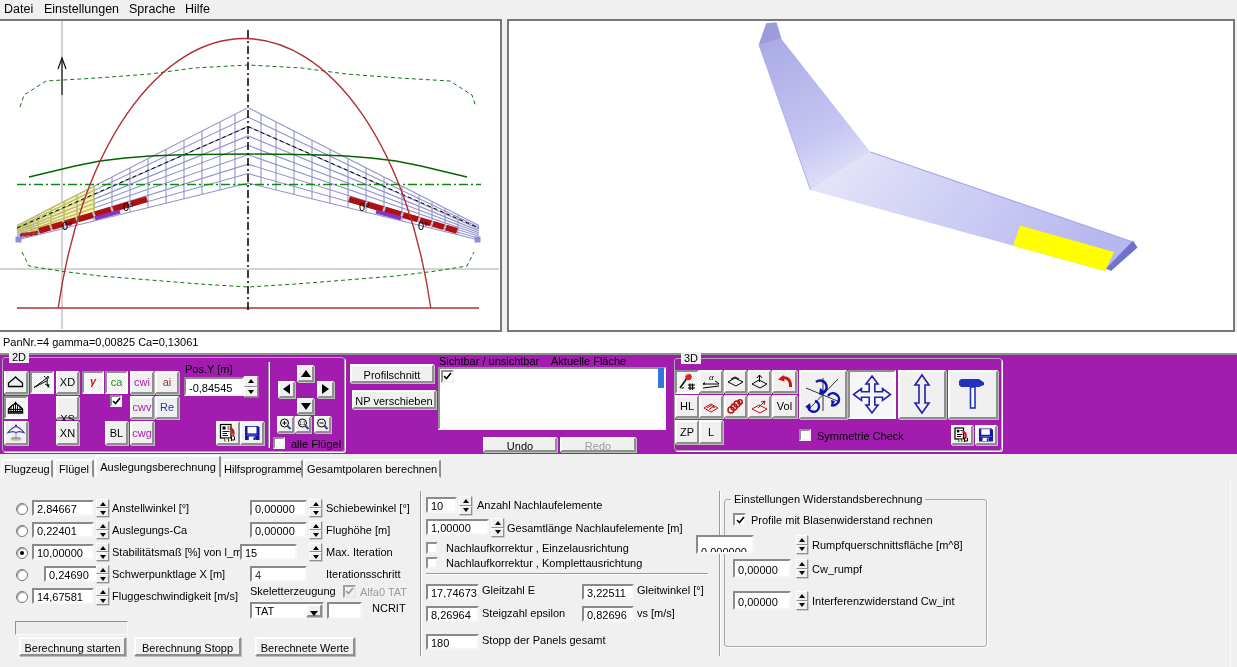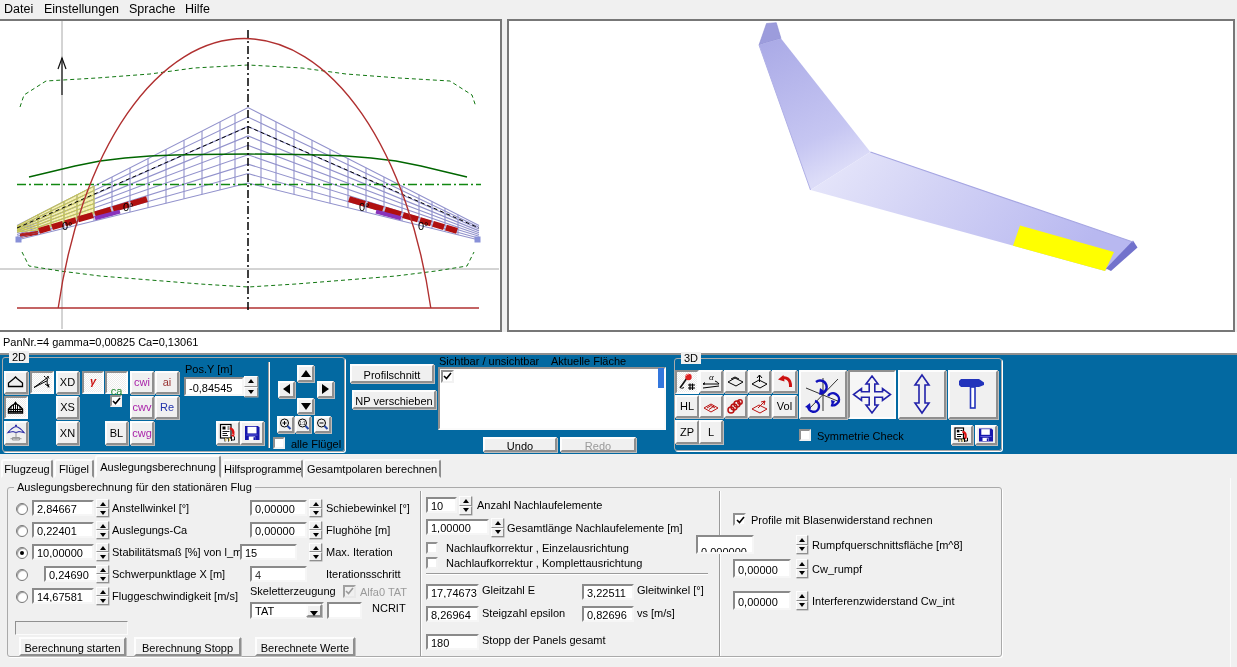--- a/index.html
+++ b/index.html
@@ -148,21 +148,21 @@
 <polygon points="624,219.5 628.5,226.5 602,250 597,247.5" fill="#7272cc"></polygon>
 <path d="M361.4 131 L624 221" stroke="#a6a6e2" stroke-width="1.2" fill="none"></path>
 <path d="M250 24 L301.5 169" stroke="#b0b0e6" stroke-width="1" fill="none"></path>
 </svg>
 
 <div class="ab" style="left:0;top:332px;width:1237px;height:21px;background:#fff">
  <span class="ab" style="left:3px;top:4px">PanNr.=4 gamma=0,00825 Ca=0,13061</span>
 </div>
 <div class="ab" style="left:0;top:353px;width:1237px;height:2px;background:#8f8f8f"></div>
 
-<div class="ab" id="toolbar" style="left:0;top:355px;width:1237px;height:99px;background:#0369a1">
+<div class="ab" id="toolbar" style="left:0;top:355px;width:1237px;height:99px;background:#a21caf">
 
  <div class="ab grp" style="left:2px;top:2px;width:343px;height:95px">
       <span class="grplab">2D</span>
     </div>
 
  <div class="ab btn" style="left:4px;top:16px;width:24px;height:23px"><svg width="20" height="19" viewBox="0 0 20 19">
         <path d="M2.5 13.5 L2.5 10 L8 5.5 L9.5 4 L11 5.5 L16.5 10 L16.5 13.5 Z" fill="none" stroke="#000" stroke-width="1.3"></path>
       </svg></div>
  <div class="ab btn press" style="left:30px;top:16px;width:24px;height:23px"><svg width="20" height="19" viewBox="0 0 20 19">
         <path d="M2 14.5 L15 5 L15.5 7.5 L2 14.5" fill="none" stroke="#000"></path>
@@ -173,24 +173,24 @@
         <path d="M2.5 15 L2.5 11 L6 7.5 L8.5 6 L9.5 4.5 L10.5 6 L13 7.5 L16.5 11 L16.5 15 Z" fill="none" stroke="#000" stroke-width="1.4"></path>
         <path d="M3 11.5 h13.5 M3 13.5 h13.5 M5 8.5 v6 M7.5 6.5 v8 M9.5 6 v8.5 M11.5 6.5 v8 M14 8.5 v6" stroke="#000"></path>
       </svg></div>
  <div class="ab btn" style="left:4px;top:66px;width:24px;height:24px"><svg width="20" height="20" viewBox="0 0 20 20">
         <path d="M10 3.5 v-2 m-1 1 h2" stroke="#3333aa"></path>
         <path d="M2 9.5 Q6 4.5 10 3.5 Q14 4.5 18 9.5 L13 8.5 L10 9.5 L7 8.5 Z" fill="none" stroke="#3333aa" stroke-width="1.2"></path>
         <path d="M10 9.5 V16.5 M6.5 14.5 h7 v2.5 h-7 z M4.5 15.7 h11" stroke="#999" fill="none"></path>
       </svg></div>
 
  <div class="ab btn" style="left:56px;top:16px;width:23px;height:23px;padding-top:3px">XD</div>
- <div class="ab btn" style="left:56px;top:41px;width:23px;height:23px;padding-top:3px">XS</div>
+ <div class="ab btn" style="left:56px;top:41px;width:23px;height:23px;padding-top:15px">XS</div>
  <div class="ab btn" style="left:56px;top:66px;width:23px;height:24px;padding-top:4px">XN</div>
  <div class="ab btn press" style="left:82px;top:16px;width:22px;height:23px;padding-top:2px;color:#cc1111;font-weight:bold;font-style:italic">γ</div>
- <div class="ab btn press" style="left:105px;top:16px;width:23px;height:23px;padding-top:12px;color:#22882c">ca</div>
+ <div class="ab btn press" style="left:105px;top:16px;width:23px;height:23px;padding-top:3px;color:#22882c">ca</div>
  <div class="ab cb" style="left:110px;top:40px;width:12px;height:12px">
       <svg width="9" height="9" viewBox="0 0 9 9" style="position:absolute;left:0px;top:0px">
         <path d="M1 4 L3.5 6.5 L8 1" stroke="#000" stroke-width="1.6" fill="none"></path>
       </svg>
     </div>
  <div class="ab btn" style="left:105px;top:66px;width:23px;height:24px;padding-top:4px">BL</div>
  <div class="ab btn" style="left:130px;top:16px;width:24px;height:23px;padding-top:3px;color:#aa22aa">cwi</div>
  <div class="ab btn" style="left:130px;top:41px;width:24px;height:23px;padding-top:3px;color:#aa22aa">cwv</div>
  <div class="ab btn" style="left:130px;top:66px;width:24px;height:24px;padding-top:4px;color:#aa22aa">cwg</div>
  <div class="ab btn" style="left:155px;top:16px;width:24px;height:23px;padding-top:3px;color:#993333">ai</div>
@@ -355,23 +355,20 @@
 <div class="ab" id="tabbar" style="left:0;top:454px;width:1237px;height:25px">
  <div class="ab" style="left:0;top:24px;width:1237px;height:1px;background:#9a9a9a"></div>
  <div class="tab" style="left:1px;top:5px;width:52px;height:19px;padding-top:2px">Flugzeug</div>
  <div class="tab" style="left:54px;top:5px;width:40px;height:19px;padding-top:2px">Flügel</div>
  <div class="tab" style="left:95px;top:1px;width:126px;height:23px;padding-top:4px;background:#f0f0f0;z-index:3">Auslegungsberechnung</div>
  <div class="tab" style="left:222px;top:5px;width:81px;height:19px;padding-top:2px">Hilfsprogramme</div>
  <div class="tab" style="left:303px;top:5px;width:138px;height:19px;padding-top:2px">Gesamtpolaren berechnen</div>
 </div>
 
 <div class="ab" id="bottom" style="left:0;top:478px;width:1237px;height:189px;background:#f0f0f0">
- <div class="ab grp" style="left:7px;top:9px;width:995px;height:170px">
-      <span class="grplab" style="left:6px">Auslegungsberechnung für den stationären Flug</span>
-    </div>
 
  <div class="radio" style="left:16px;top:25px"></div>
  <div class="radio" style="left:16px;top:47px"></div>
  <div class="radio" style="left:16px;top:69px">
       <span style="position:absolute;left:3px;top:3px;width:4px;height:4px;background:#000;border-radius:50%"></span>
     </div>
  <div class="radio" style="left:16px;top:91px"></div>
  <div class="radio" style="left:16px;top:113px"></div>
  <div class="ab fld" style="left:32px;top:22px;width:62px;height:16px">2,84667</div>
  <div class="ab fld" style="left:32px;top:44px;width:62px;height:16px">0,22401</div>
@@ -503,20 +500,23 @@
  <span class="lab" style="left:637px;top:106px">Gleitwinkel [°]</span>
  <div class="ab fld" style="left:426px;top:128px;width:53px;height:16px">8,26964</div>
  <span class="lab" style="left:482px;top:129px">Steigzahl epsilon</span>
  <div class="ab fld" style="left:582px;top:128px;width:52px;height:16px">0,82696</div>
  <span class="lab" style="left:637px;top:129px">vs [m/s]</span>
  <div class="ab fld" style="left:426px;top:156px;width:53px;height:16px">180</div>
  <span class="lab" style="left:482px;top:156px">Stopp der Panels gesamt</span>
  <div class="ab" style="left:719px;top:13px;width:1px;height:165px;background:#9a9a9a"></div>
  <div class="ab" style="left:720px;top:13px;width:1px;height:165px;background:#fff"></div>
 
+ <div class="ab grp" style="left:724px;top:21px;width:263px;height:148px">
+      <span class="grplab">Einstellungen Widerstandsberechnung</span>
+    </div>
  <div class="ab cb" style="left:733px;top:35px;width:13px;height:13px">
       <svg width="9" height="9" viewBox="0 0 9 9" style="position:absolute;left:1px;top:1px">
         <path d="M1 4 L3.5 6.5 L8 1" stroke="#000" stroke-width="1.6" fill="none"></path>
       </svg>
     </div>
  <span class="lab" style="left:751px;top:36px">Profile mit Blasenwiderstand rechnen</span>
  <div class="ab fld" style="left:696px;top:57px;width:58px;height:19px;padding-top:9px">0,000000</div>
  <div class="ab spin" style="left:796px;top:57px;width:12px;height:19px">
       <div class="sb" style="top:0">
         <span class="tri-u"></span>

